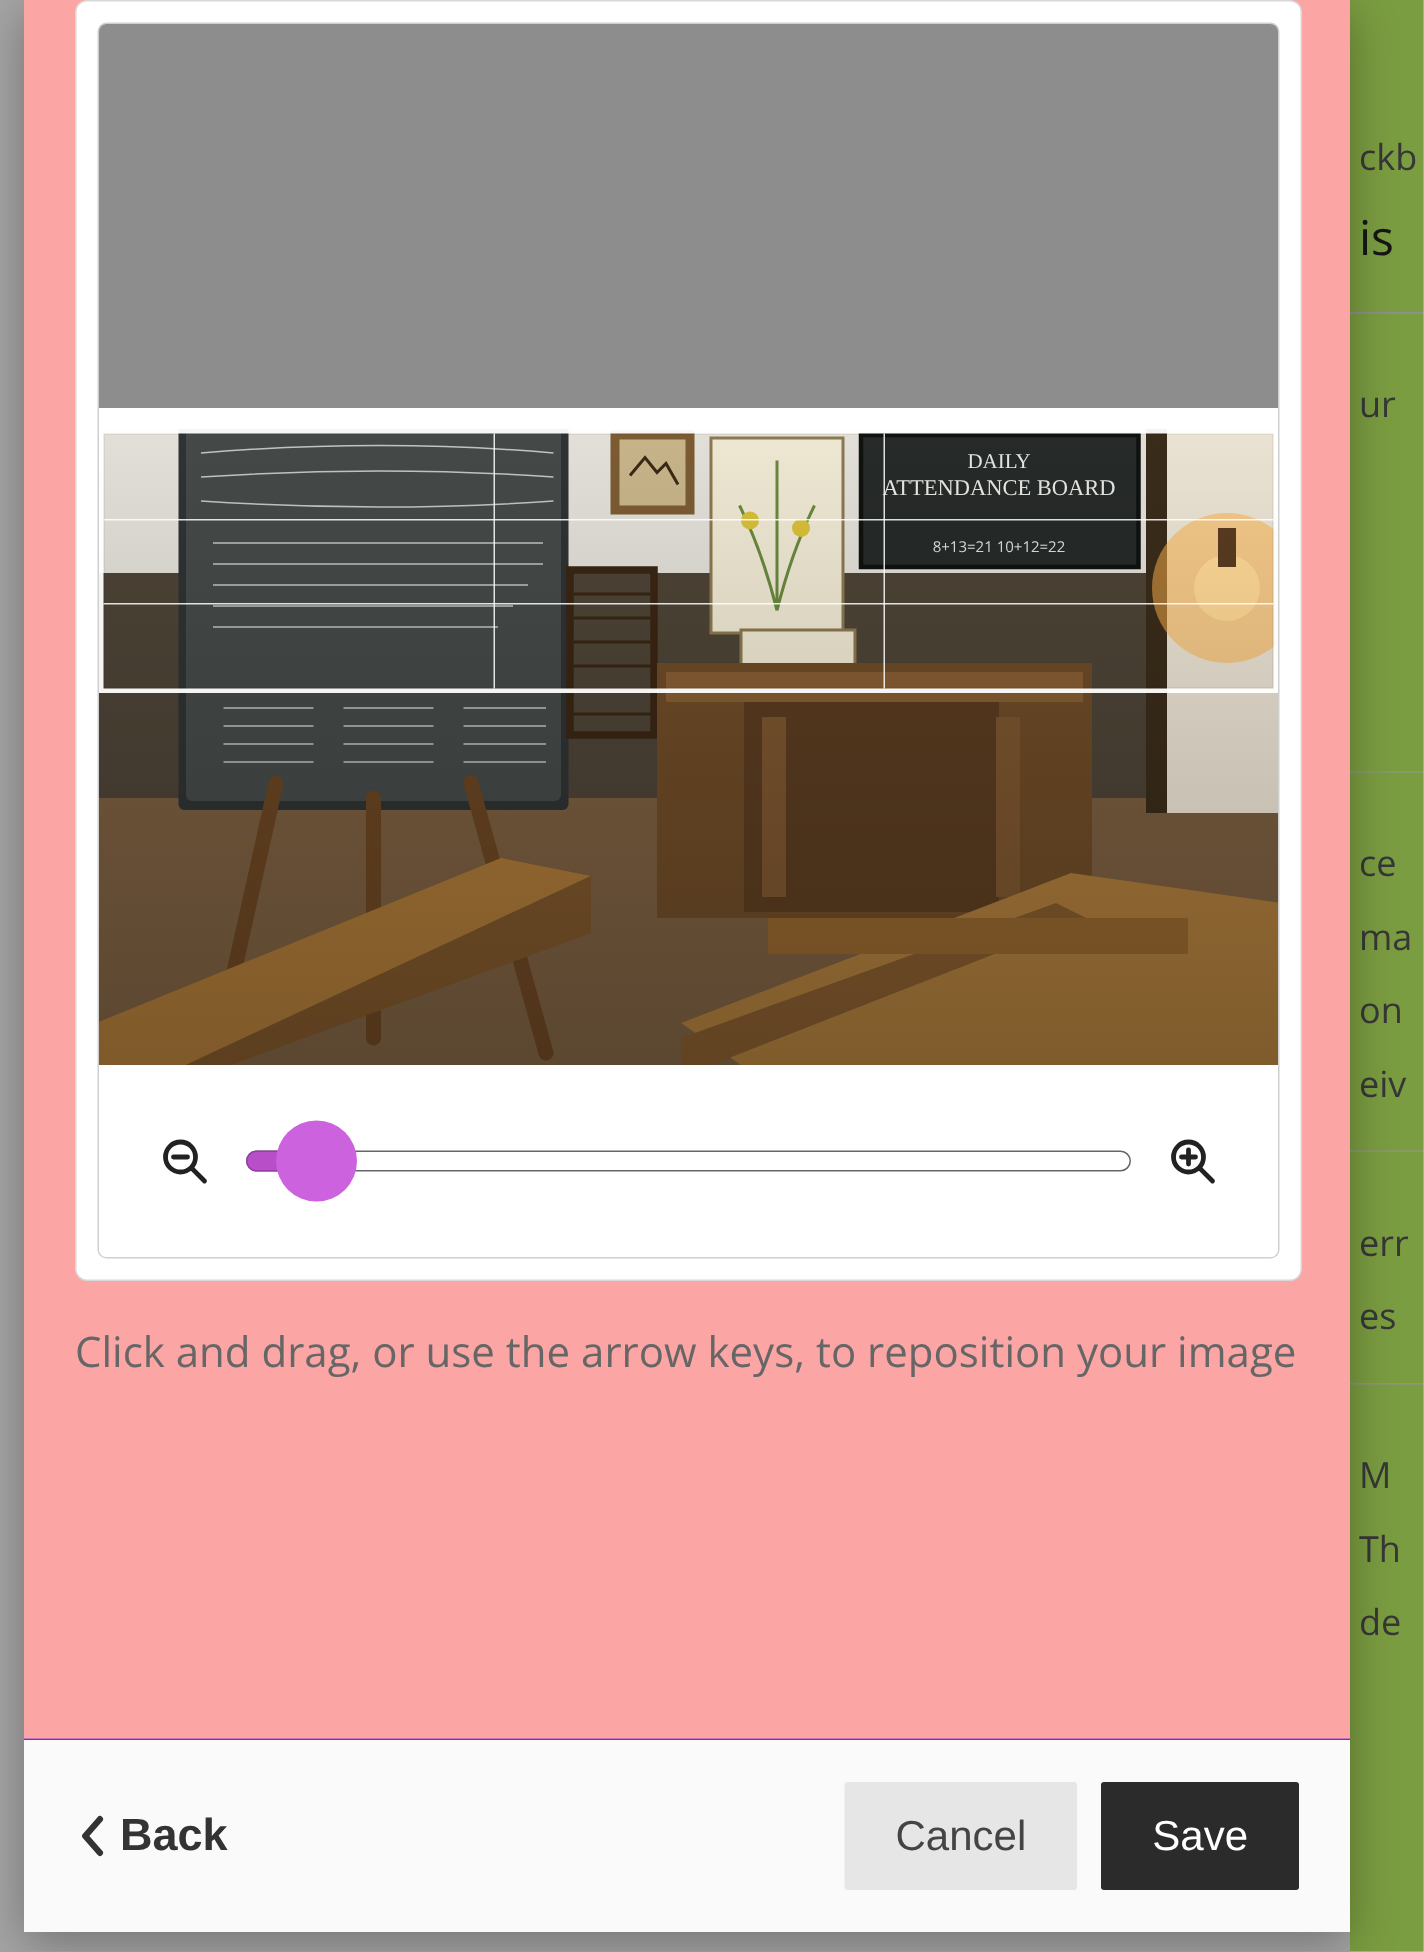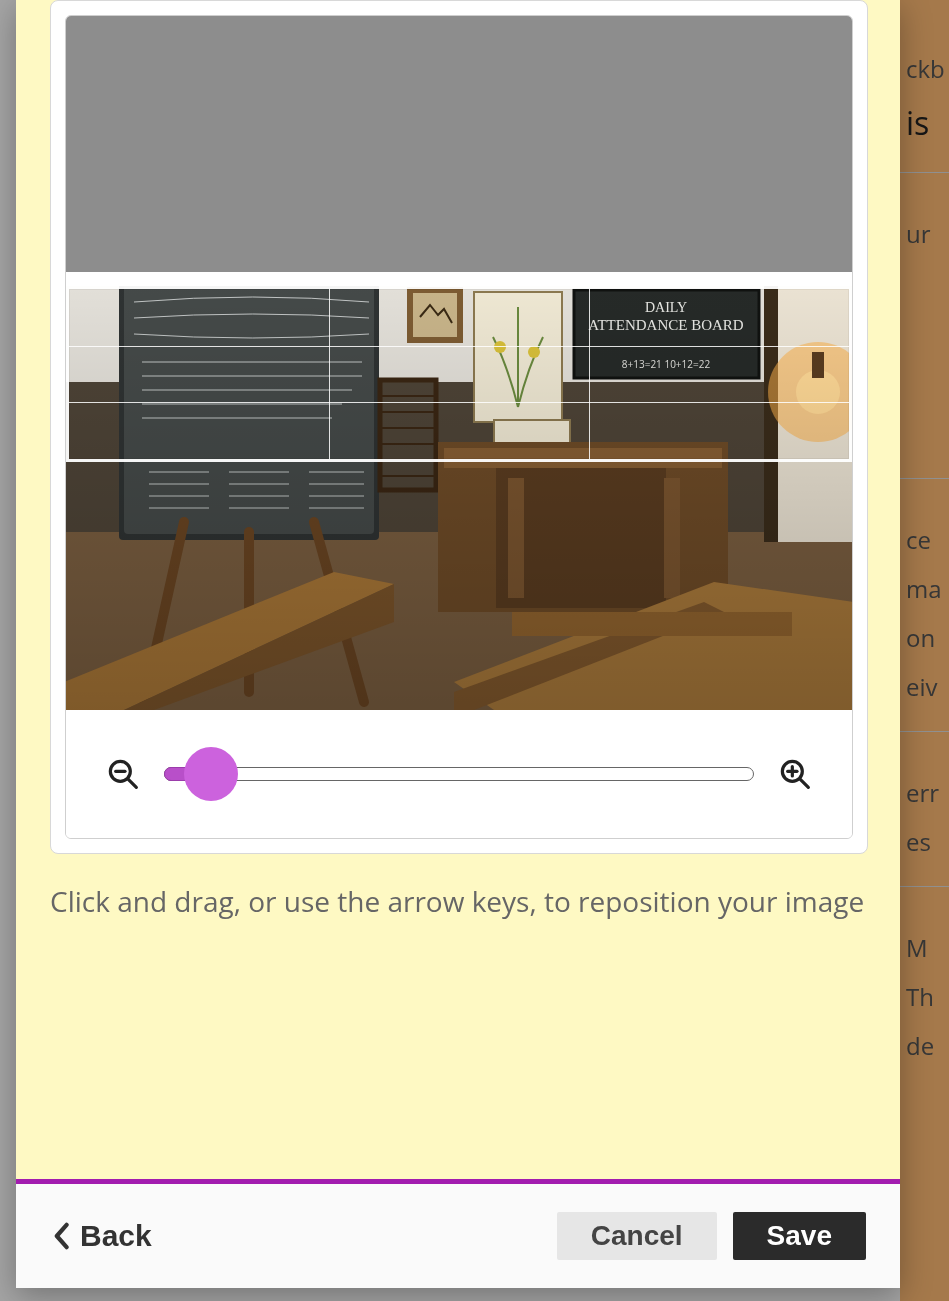--- a/index.html
+++ b/index.html
@@ -16,43 +16,43 @@
     position: absolute;
     top: 0; left: 0; right: 0; bottom: 0;
     background: #fdfdfd;
   }
   .bg-right {
     position: absolute;
     top: 0;
     right: 0;
     bottom: 0;
     left: 900px;
-    background: #fdba74;
+    background: #bef264;
     color: #555;
     font-size: 24px;
-    padding-top: 44px;
+    padding-top: 80px;
   }
   .bg-right div {
     padding: 8px 0 8px 6px;
     white-space: nowrap;
   }
   .bg-right .big { font-size: 32px; color: #222; }
   .bg-right .hr { border-top:1px solid #ddd; margin: 20px 0; }
   .overlay-dim {
     position: absolute;
     top: 0; left: 0; right: 0; bottom: 0;
     background: rgba(0,0,0,0.35);
   }
   .modal {
     position: absolute;
     top: 0;
     left: 16px;
     width: 884px;
     height: 1288px;
-    background: #fef9c3;
+    background: #fca5a5;
     display: flex;
     flex-direction: column;
     box-shadow: 0 8px 30px rgba(0,0,0,0.3);
   }
   .modal-body {
     padding: 0 34px;
     flex: 1 1 auto;
   }
   .editor-card {
     margin-top: 0;
@@ -157,21 +157,21 @@
     top: 50%;
     transform: translateY(-50%);
     cursor: grab;
   }
   .help-text {
     margin-top: 28px;
     font-size: 28px;
     color: #666;
   }
   .modal-footer {
-    border-top: 5px solid #a21caf;
+    border-top: 1px solid #a21caf;
     background: #fafafa;
     padding: 28px 34px;
     display: flex;
     align-items: center;
     gap: 16px;
   }
   .back-btn {
     display: flex;
     align-items: center;
     gap: 10px;
@@ -180,22 +180,22 @@
     color: #333;
     cursor: pointer;
     background: none;
     border: none;
     padding: 4px 2px;
   }
   .back-btn svg { width: 18px; height: 28px; }
   .spacer { flex: 1 1 auto; }
   .btn {
     font-size: 28px;
-    font-weight: 700;
-    padding: 8px 34px;
+    font-weight: 400;
+    padding: 20px 34px;
     border: none;
     cursor: pointer;
     border-radius: 2px;
   }
   .btn-cancel {
     background: #e6e6e6;
     color: #444;
   }
   .btn-save {
     background: #2b2b2b;

